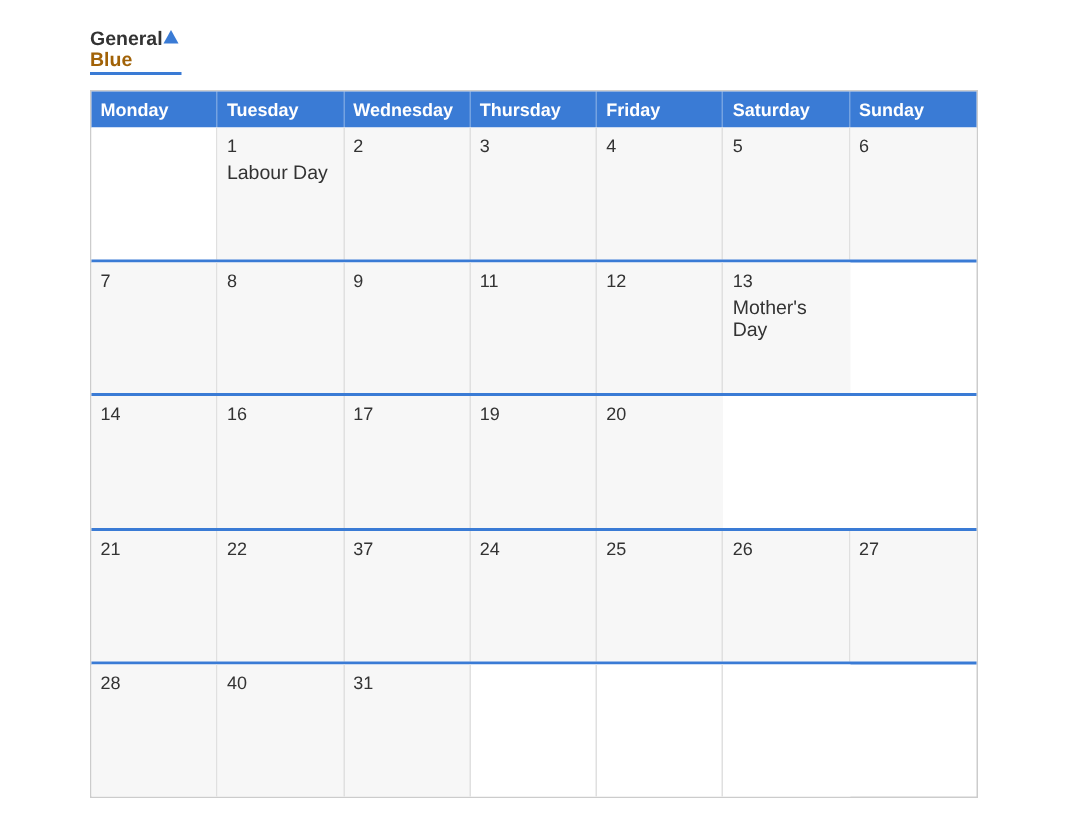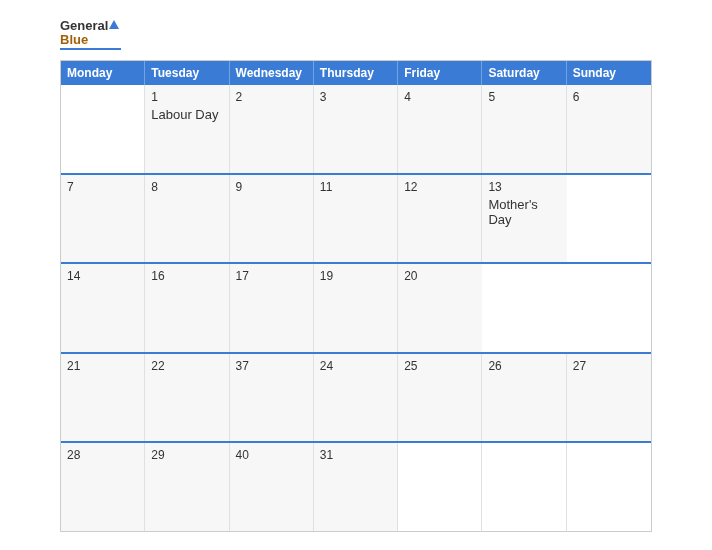--- a/index.html
+++ b/index.html
@@ -209,23 +209,20 @@
           </div>
           <div class="cal-cell">
             <div class="day-num">27</div>
           </div>
         </div>
         <div class="cal-week">
           <div class="cal-cell">
             <div class="day-num">28</div>
           </div>
           <div class="cal-cell">
-            <div class="day-num">29</div>
-          </div>
-          <div class="cal-cell">
             <div class="day-num">40</div>
           </div>
           <div class="cal-cell">
             <div class="day-num">31</div>
           </div>
           <div class="cal-cell empty"></div>
           <div class="cal-cell empty"></div>
           <div class="cal-cell empty"></div>
         </div>
       </div>

